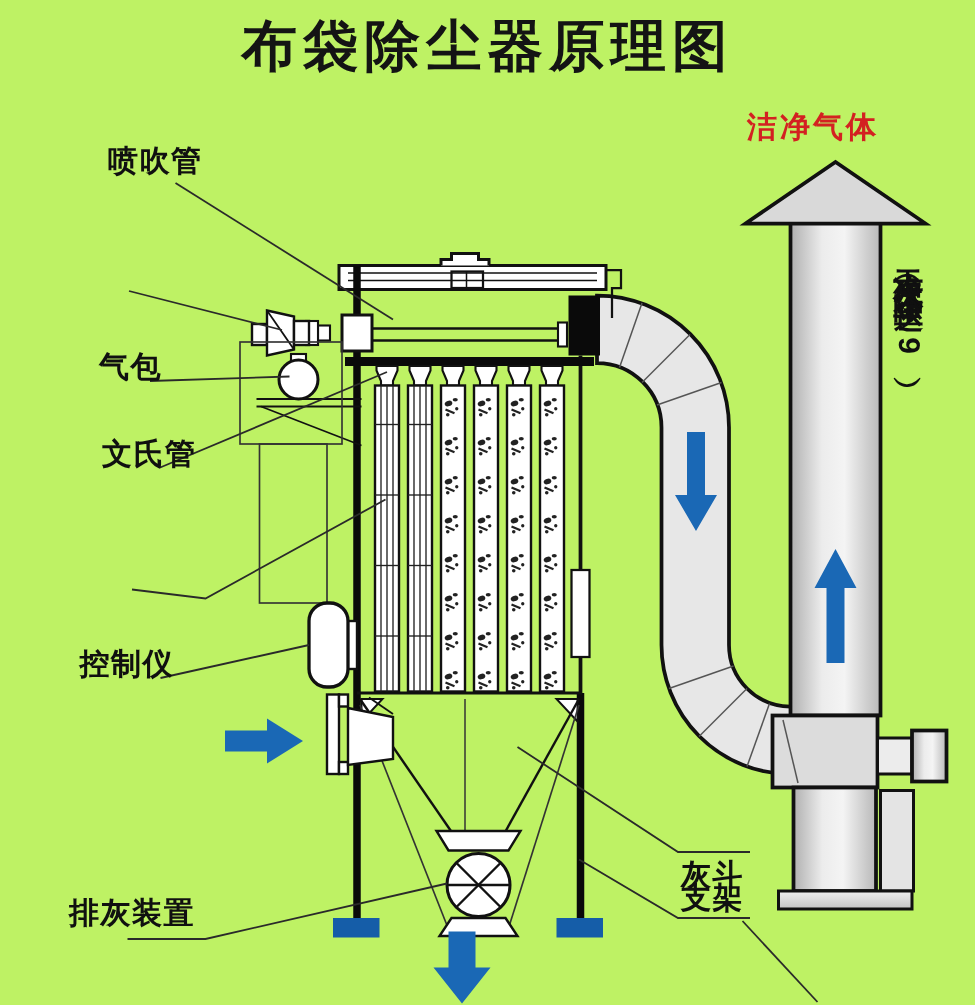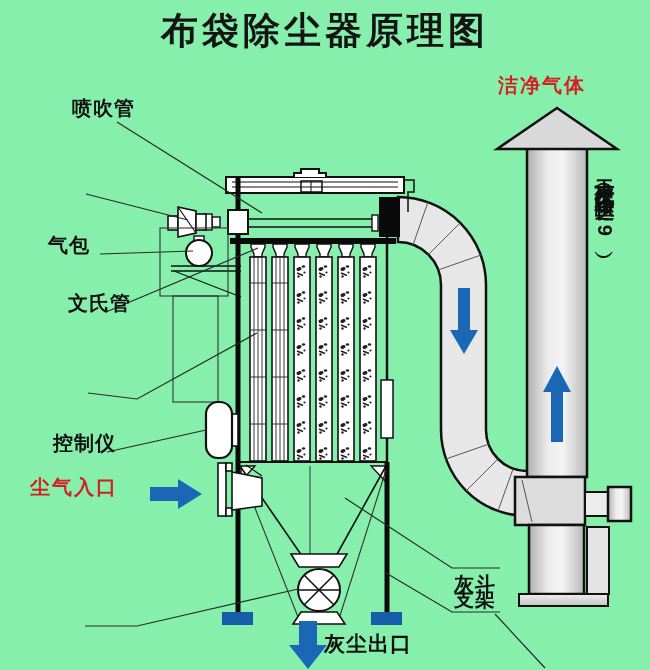--- a/index.html
+++ b/index.html
@@ -1,16 +1,16 @@
 <!DOCTYPE html>
 <html><head>
 <meta charset="utf-8">
 <style>
   html,body{margin:0;padding:0;background:#ffffff;}
-  .stage{position:relative;width:650px;height:670px;background:#86efac;overflow:hidden;
+  .stage{position:relative;width:650px;height:670px;background:#bef264;overflow:hidden;
          font-family:"Liberation Sans","DejaVu Sans",sans-serif;}
   .stage svg{position:absolute;left:0;top:0;}
   .title{position:absolute;top:6px;left:0;width:650px;text-align:center;
          font-size:37px;font-weight:bold;color:#141414;letter-spacing:4px;}
   .label{position:absolute;font-weight:bold;color:#101010;font-size:20px;
          letter-spacing:1px;white-space:nowrap;line-height:1.1;}
   .label.red{color:#d32121;font-size:20px;letter-spacing:2px;}
   .label.big{font-size:21px;}
   .label.vert{writing-mode:vertical-rl;font-size:20px;letter-spacing:3px;}
 </style>
@@ -202,23 +202,22 @@
     <polygon points="150,487 178,487 178,479 202,494 178,509 178,501 150,501" fill="#1a68b5"></polygon>
     <polygon points="458,288 470,288 470,330 478,330 464,354 450,330 458,330" fill="#1a68b5"></polygon>
     <polygon points="551,442 551,392 543,392 557,366 571,392 563,392 563,442" fill="#1a68b5"></polygon>
     <polygon points="299,621 317,621 317,645 327,645 308,669 289,645 299,645" fill="#1a68b5"></polygon>
   </g>
 </svg>
 
 <div class="title">布袋除尘器原理图</div>
 
 <div class="label" style="left:72px;top:97px">喷吹管</div>
-<div class="label" style="left:48px;top:234px">气包</div>
+<div class="label" style="left:66px;top:234px">气包</div>
 <div class="label" style="left:68px;top:292px">文氏管</div>
 <div class="label" style="left:53px;top:432px">控制仪</div>
-<div class="label red" style="left:30px;top:476px">尘气入口</div>
+<div class="label" style="left:46px;top:598px">排灰装置</div>
 <div class="label" style="left:454px;top:573px">灰斗</div>
 <div class="label" style="left:454px;top:588px">支架</div>
-<div class="label big" style="left:324px;top:632px">灰尘出口</div>
 <div class="label red" style="left:498px;top:74px">洁净气体</div>
 <div class="label vert" style="left:594px;top:164px">干净气体（除尘达99.9）</div>
 
 </div>
 
 </body></html>

